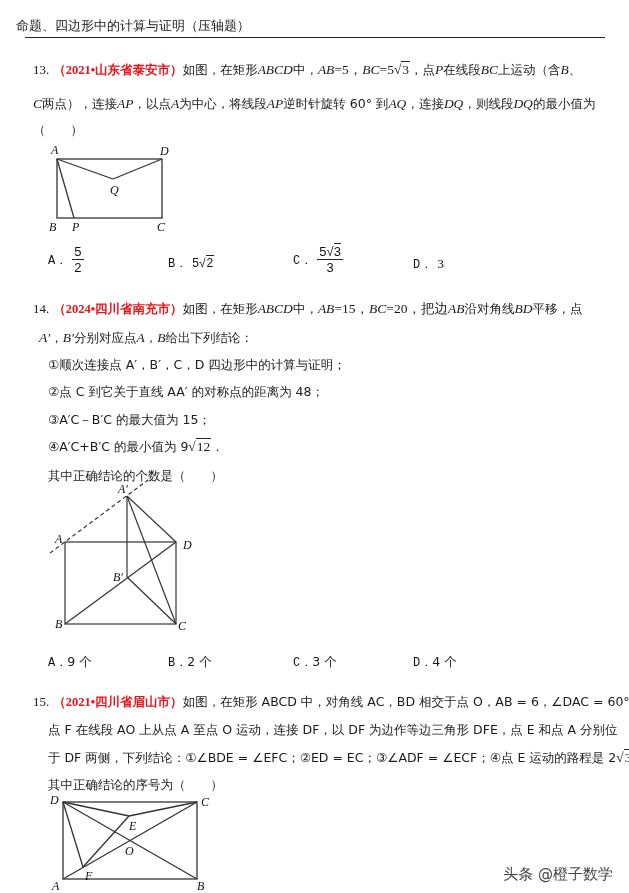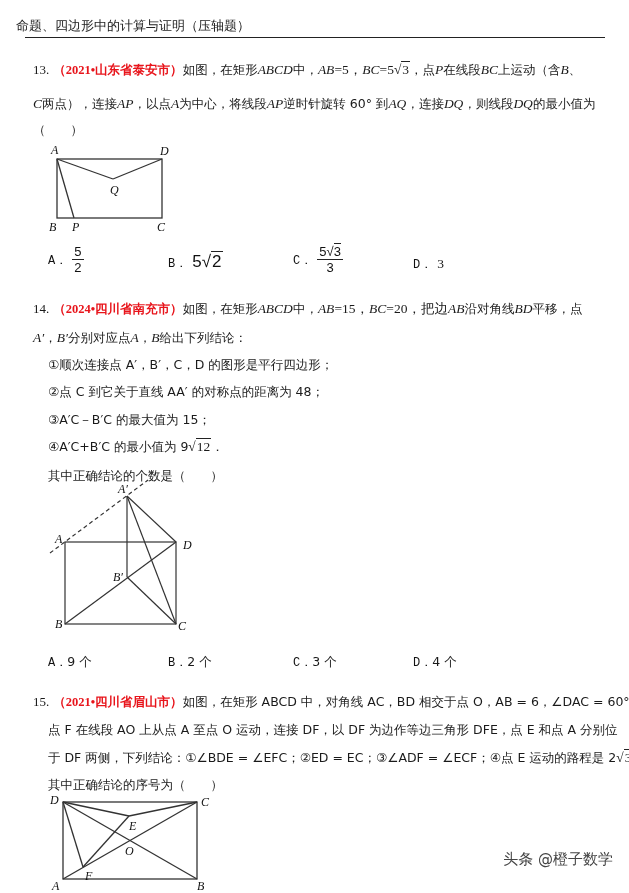--- a/index.html
+++ b/index.html
@@ -13,21 +13,21 @@
   .src { color: #e8141b; font-weight: bold; font-family: "Liberation Serif", "DejaVu Serif", serif; }
   .math { font-family: "Liberation Serif", serif; font-style: italic; font-size: 13.5px; }
   .num { font-family: "Liberation Serif", serif; font-size: 13.5px; }
   .sqrt { font-family: "Liberation Serif", serif; font-size: 13.5px; }
   .sqrt .rad { border-top: 1px solid #222; padding: 0 1px; }
   .opt { font-family: "Liberation Mono", monospace; font-size: 12px; }
   .frac { display: inline-block; vertical-align: middle; text-align: center; font-family: "Liberation Sans", sans-serif; font-size: 13px; line-height: 15px; }
   .frac .n { display: block; border-bottom: 1px solid #222; padding: 0 2px; }
   .frac .d { display: block; }
   svg text { font-family: "Liberation Serif", serif; font-style: italic; font-size: 12px; fill: #111; }
-  .watermark { right: 16px; bottom: 24px; font-size: 15px; color: #444; text-shadow: 0 0 2px #fff, 0 0 2px #fff; }
+  .watermark { right: 16px; bottom: 9px; font-size: 15px; color: #444; text-shadow: 0 0 2px #fff, 0 0 2px #fff; }
 </style>
 </head>
 <body>
 
 <div class="abs header-title">命题、四边形中的计算与证明（压轴题）</div>
 <div class="header-rule"></div>
 
 <div class="abs line" style="top:48px; left:33px;">
   <span class="qnum">13.</span>
   <span class="src">（2021•山东省泰安市）</span><span>如图，在矩形</span><span class="math">ABCD</span><span>中，</span><span class="math">AB</span><span class="num">=5，</span><span class="math">BC</span><span class="num">=5</span><span class="sqrt">√<span class="rad">3</span></span><span>，点</span><span class="math">P</span><span>在线段</span><span class="math">BC</span><span>上运动（含</span><span class="math">B</span><span>、</span>
@@ -51,40 +51,40 @@
   <text x="42" y="93">P</text>
   <text x="127" y="93">C</text>
 </svg>
 
 <div class="abs" style="top:244px; left:48px;">
   <span class="opt">A．</span>
   <span class="frac"><span class="n">5</span><span class="d">2</span></span>
 </div>
 <div class="abs" style="top:252px; left:168px;">
   <span class="opt">B．</span>
-  <span class="sqrt" style="font-family:'Liberation Sans',sans-serif;font-size:17px;"><span>5</span>√<span class="rad">2</span></span>
+  <span class="sqrt" style="font-family:'Liberation Sans',sans-serif;font-size:12px;"><span>5</span>√<span class="rad">2</span></span>
 </div>
 <div class="abs" style="top:244px; left:293px;">
   <span class="opt">C．</span>
   <span class="frac"><span class="n"><span>5</span>√<span class="rad" style="border-top:1px solid #222">3</span></span><span class="d">3</span></span>
 </div>
 <div class="abs" style="top:253px; left:413px;">
   <span class="opt">D．</span>
   <span class="num">3</span>
 </div>
 
 <div class="abs line" style="top:287px; left:33px;">
   <span class="qnum">14.</span>
   <span class="src">（2024•四川省南充市）</span><span>如图，在矩形</span><span class="math">ABCD</span><span>中，</span><span class="math">AB</span><span class="num">=15，</span><span class="math">BC</span><span class="num">=20，把边</span><span class="math">AB</span><span>沿对角线</span><span class="math">BD</span><span>平移，点</span>
 </div>
-<div class="abs line" style="top:316px; left:33px;">
+<div class="abs line" style="top:316px; left:39px;">
   <span class="math">A′</span><span>，</span><span class="math">B′</span><span>分别对应点</span><span class="math">A</span><span>，</span><span class="math">B</span><span>给出下列结论：</span>
 </div>
 <div class="abs line" style="top:343px; left:48px;">
-  <span>①</span><span>顺次连接点 A′，B′，C，D 的图形是平行四边形；</span>
+  <span>①</span><span>顺次连接点 A′，B′，C，D 四边形中的计算与证明；</span>
 </div>
 <div class="abs line" style="top:370px; left:48px;">
   <span>②</span><span>点 C 到它关于直线 AA′ 的对称点的距离为 48；</span>
 </div>
 <div class="abs line" style="top:398px; left:48px;">
   <span>③</span><span>A′C－B′C 的最大值为 15；</span>
 </div>
 <div class="abs line" style="top:425px; left:48px;">
   <span>④</span><span>A′C+B′C 的最小值为 9</span><span class="sqrt">√<span class="rad">12</span></span><span>．</span>
 </div>

